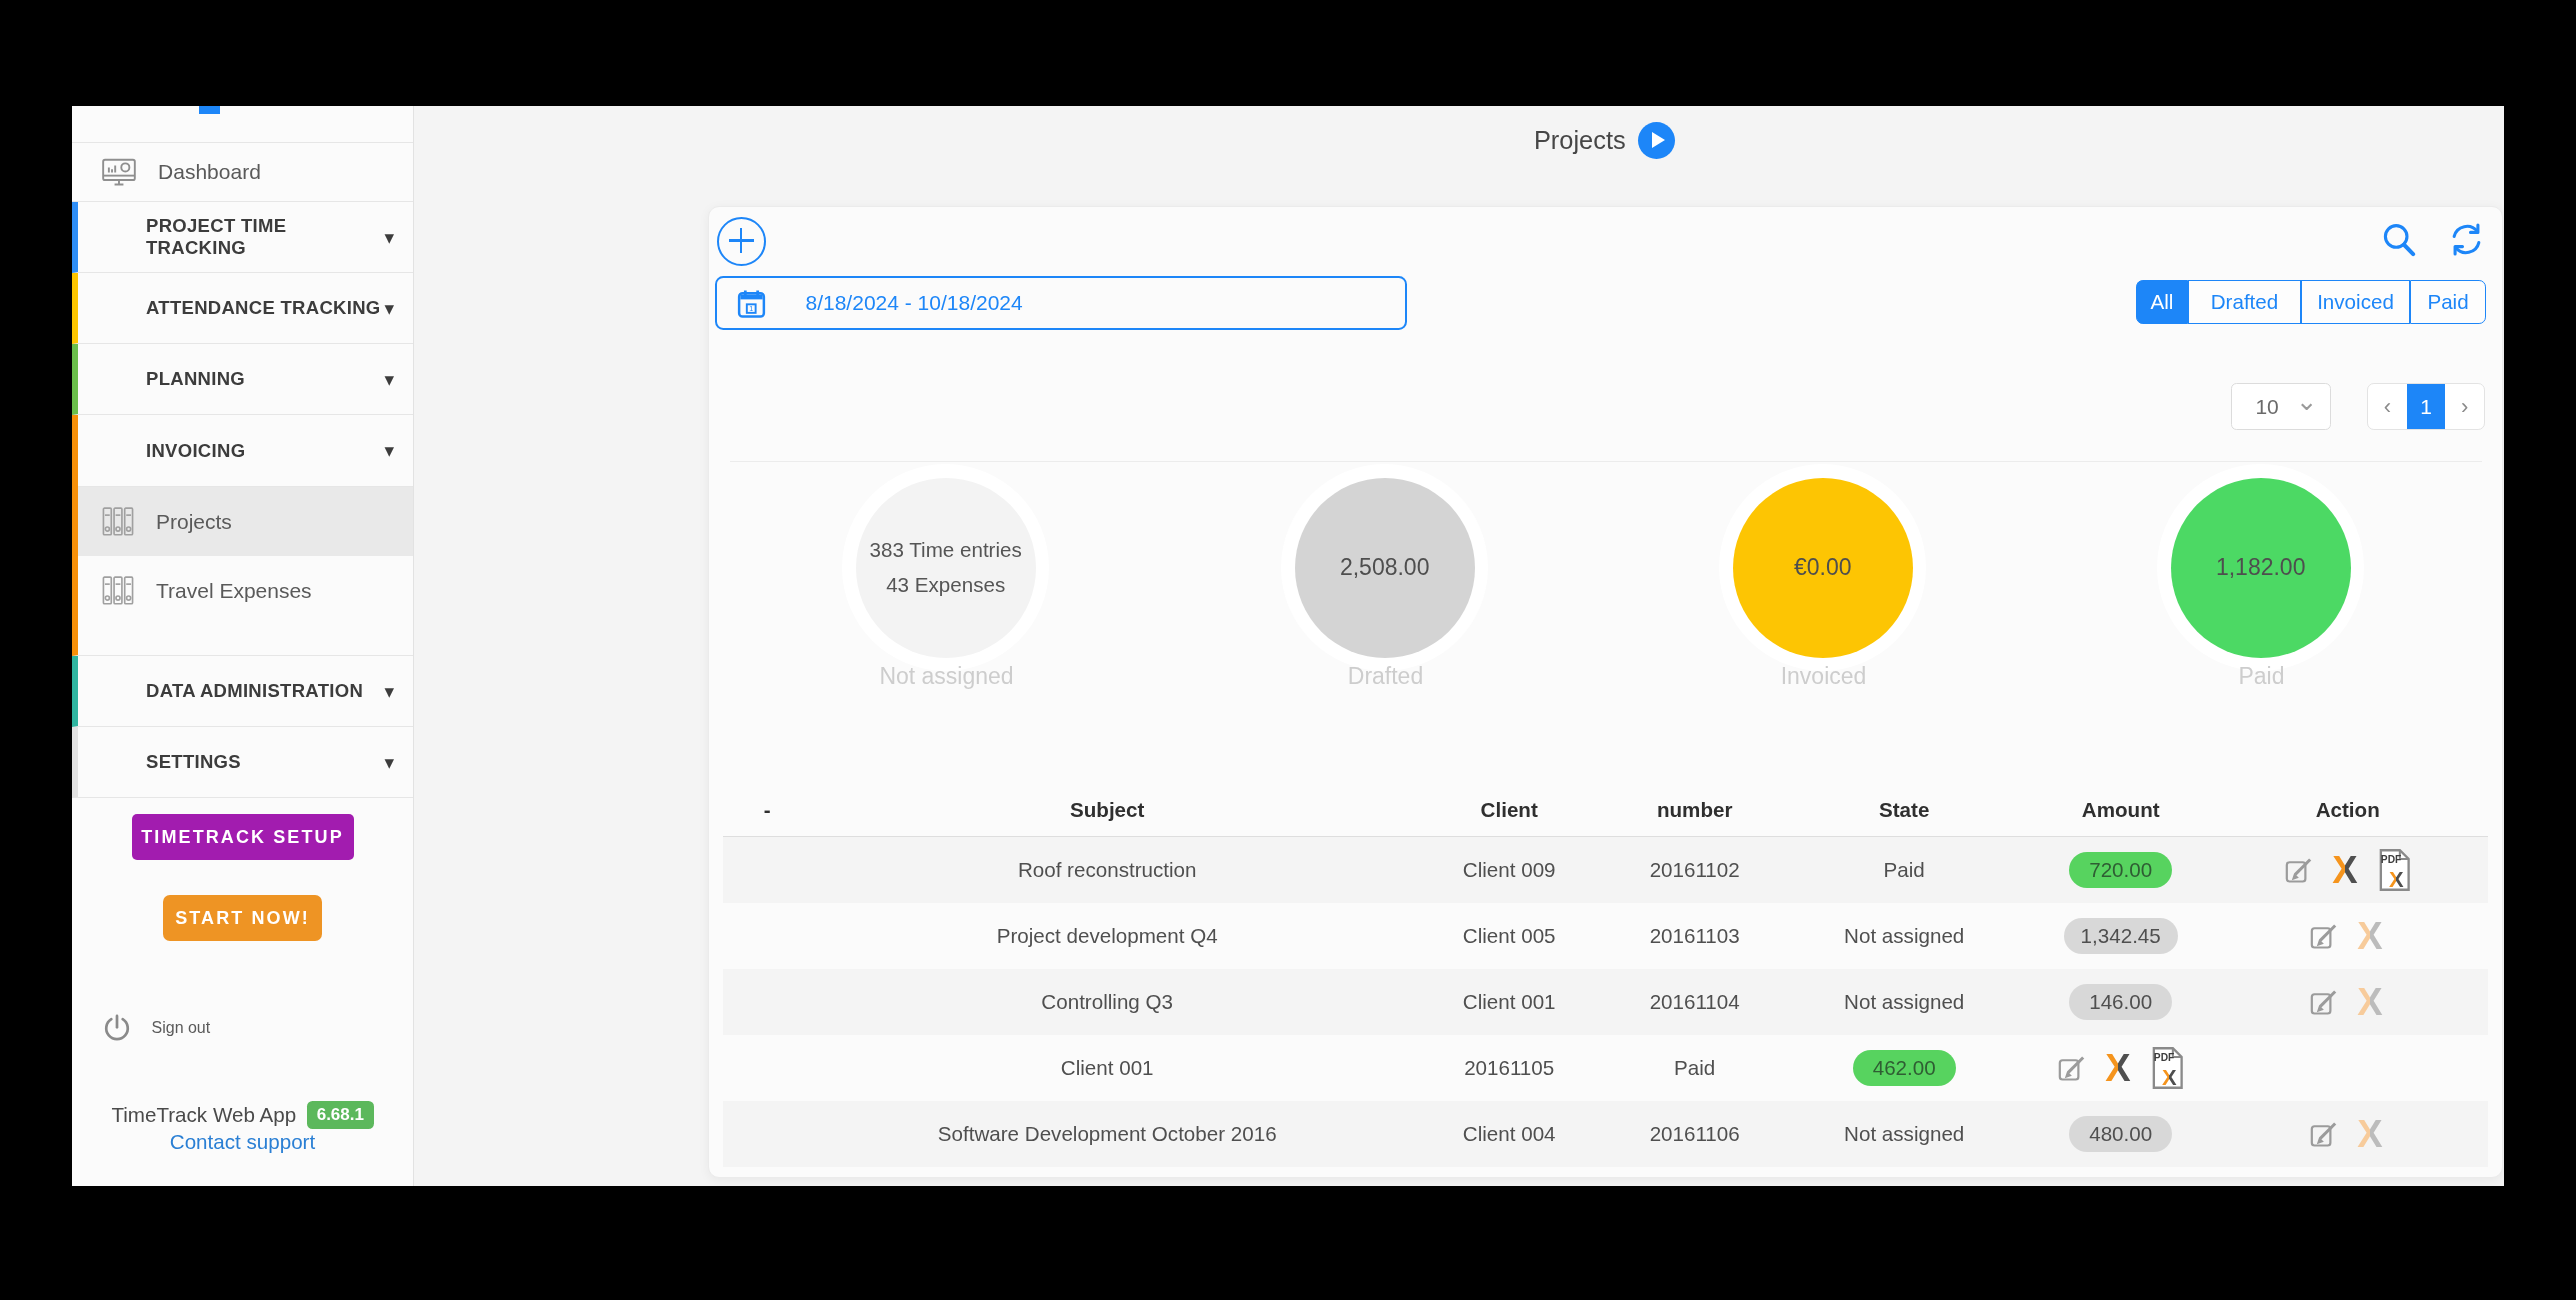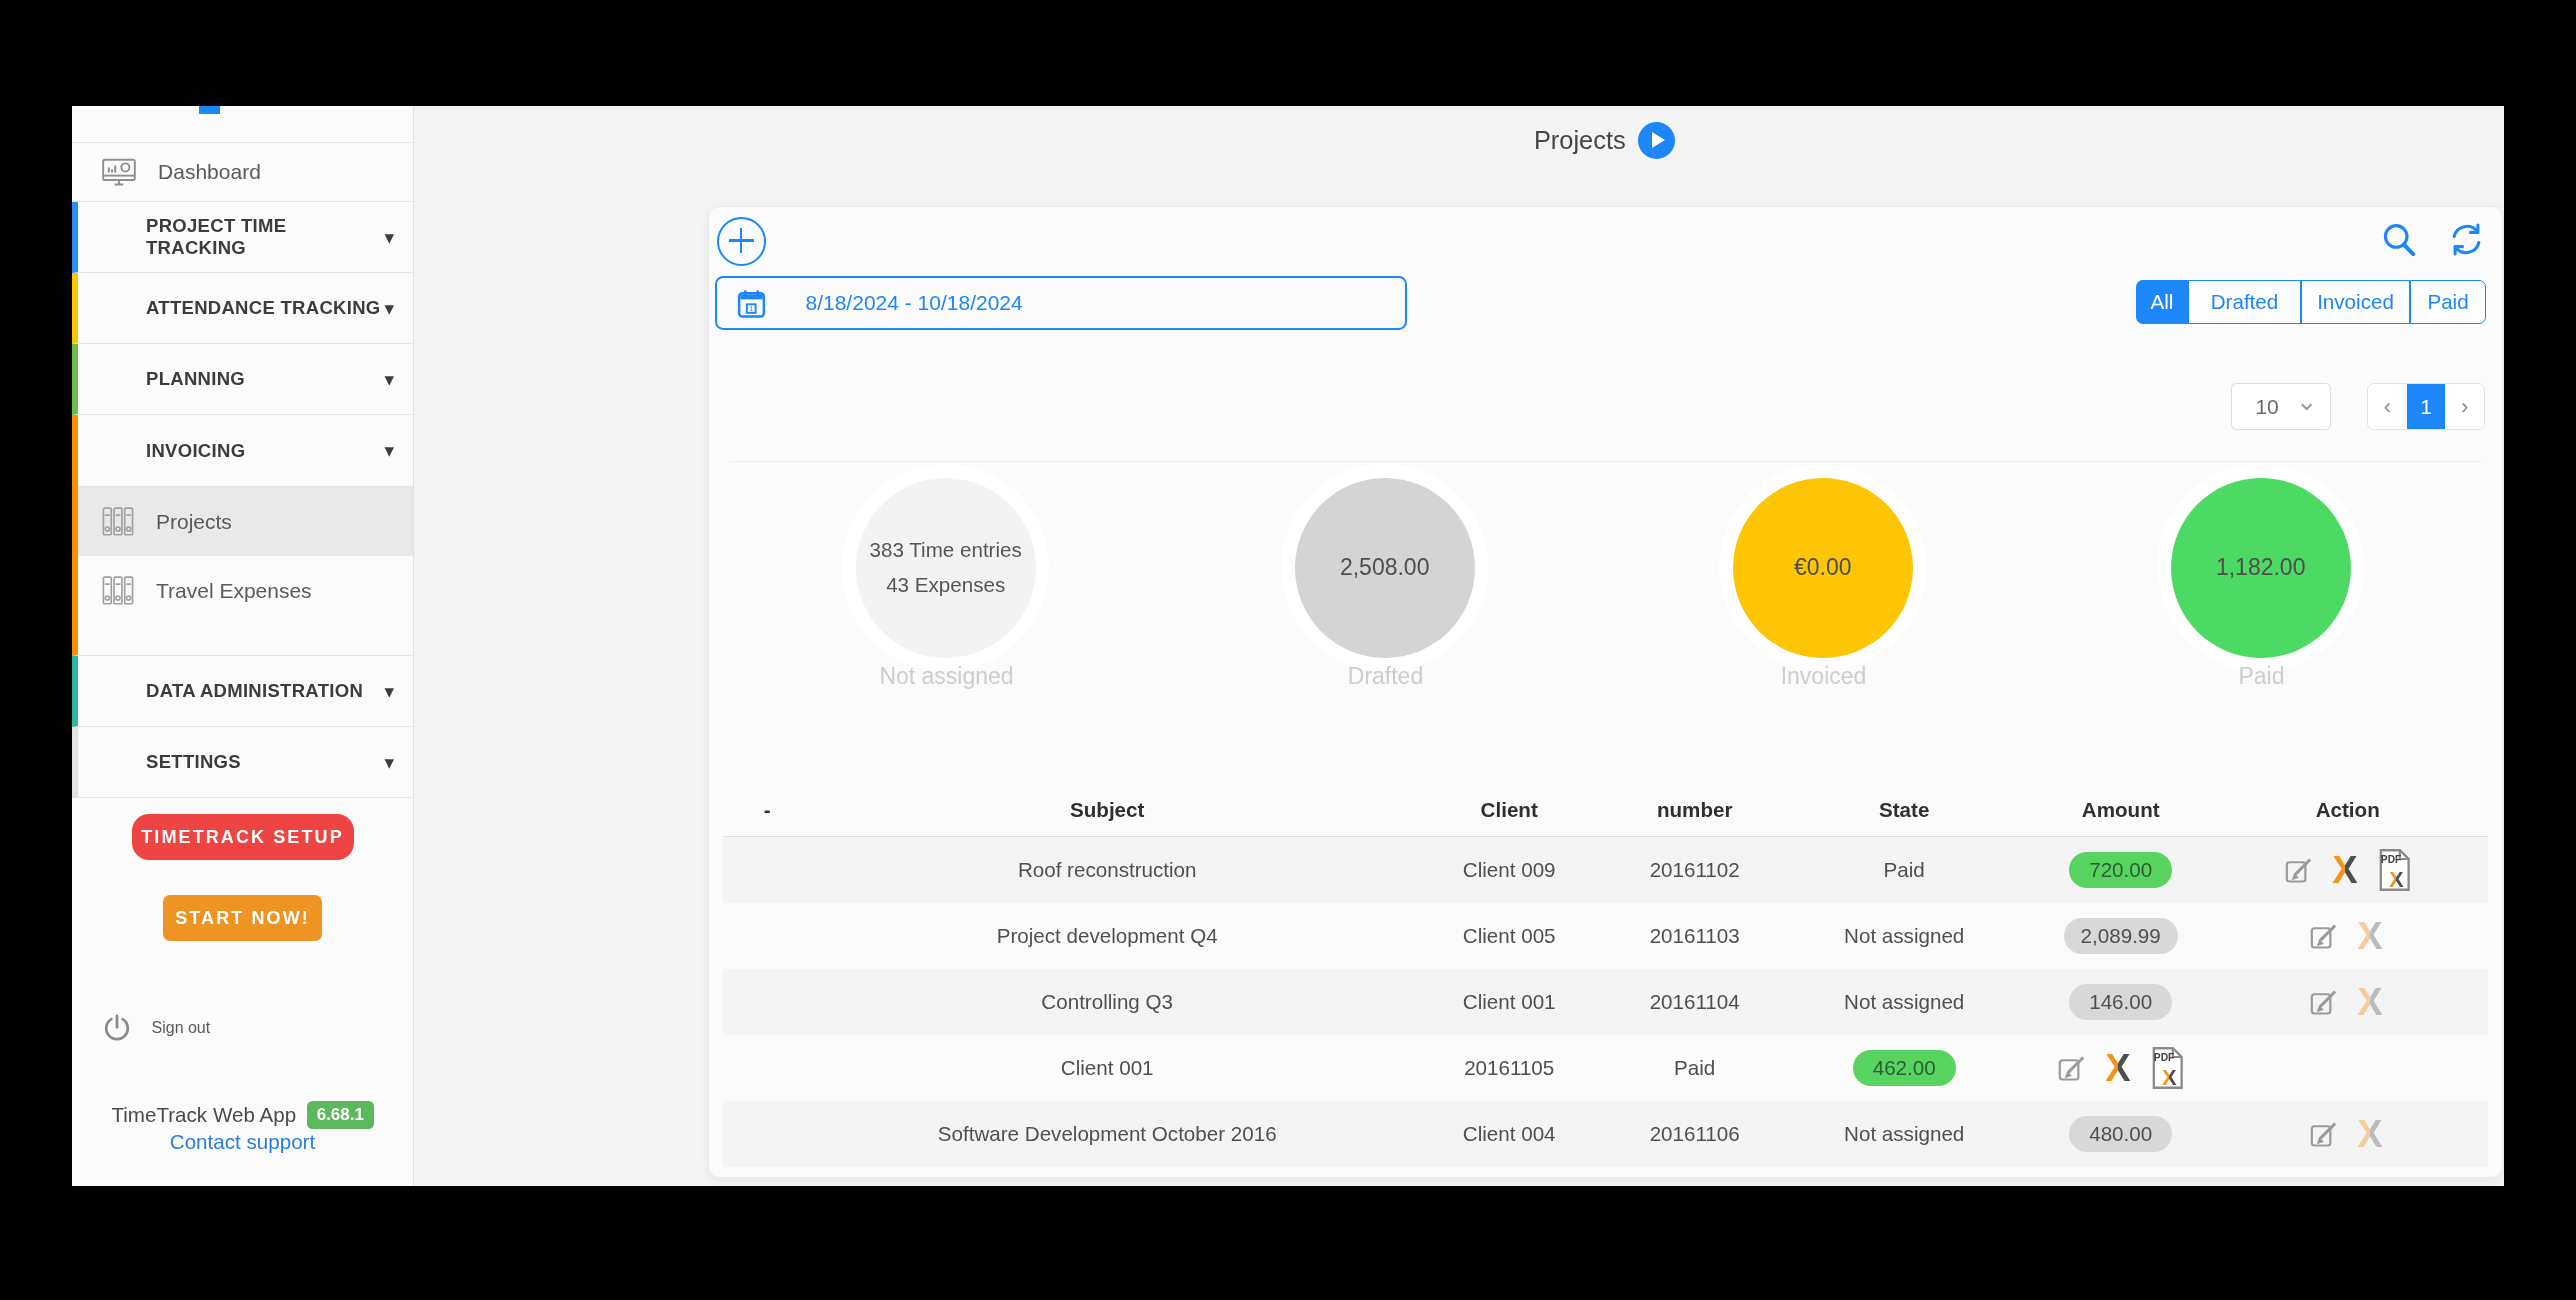--- a/index.html
+++ b/index.html
@@ -21,21 +21,21 @@
   .sb-section .caret, .sb-block .caret{margin-left:auto;margin-right:19px;font-size:19px;color:#3c3c3c;}
   .sb-block{flex:none;border-left:6.2px solid #f79009;border-bottom:0.7px solid #e6e6e6;box-sizing:border-box;
             padding-bottom:30px;}
   .sb-block .head{height:71px;border-bottom:0.7px solid #e6e6e6;display:flex;align-items:center;}
   .sb-block .head .sec-lb{margin-left:68px;font-size:18.5px;font-weight:bold;color:#3c3c3c;letter-spacing:0.3px;}
   .sb-sub{height:69px;display:flex;align-items:center;}
   .sb-sub.sel{background:#e9e9e9;}
   .sb-sub .sb-ic{margin-left:21px;width:38px;height:33px;flex:none;}
   .sb-sub .sb-lb{margin-left:19px;font-size:21px;color:#5a5a5a;}
   .sb-actions{flex:1;display:flex;flex-direction:column;align-items:center;}
-  .btn-setup{margin-top:16px;width:222px;height:46px;border:none;border-radius:17px;background:#ef4444;
+  .btn-setup{margin-top:16px;width:222px;height:46px;border:none;border-radius:5px;background:#a21caf;
              color:#fff;font-weight:bold;font-size:18px;letter-spacing:2.1px;font-family:inherit;}
   .btn-start{margin-top:35px;width:159px;height:46px;border:none;border-radius:6.9px;background:#ee9424;
              color:#fff;font-weight:bold;font-size:18px;letter-spacing:2.1px;font-family:inherit;}
   .signout{margin-top:63px;align-self:flex-start;margin-left:27.5px;display:flex;align-items:center;height:48px;}
   .signout svg{width:34px;height:34px;}
   .signout .sb-lb{margin-left:18px;font-size:16px;color:#5a5a5a;}
   .version-line{margin-top:49px;display:flex;align-items:center;}
   .app-name{font-size:20.6px;color:#4a4a4a;}
   .ver-badge{margin-left:11px;background:#5cb85c;color:#fff;font-weight:bold;font-size:17px;
              padding:4.1px 9.6px;border-radius:5.5px;}
@@ -345,21 +345,21 @@
                 </svg>
           </div>
         </div>
 
         <div class="trow tdata">
           <div><span class="dot" style="background: rgb(251, 59, 48);"></span></div>
           <div>Project development Q4</div>
           <div>Client 005</div>
           <div>20161103</div>
           <div>Not assigned</div>
-          <div><span class="pill gray">2,089.99</span></div>
+          <div><span class="pill gray">1,342.45</span></div>
           <div class="acts">
             <svg class="ic-edit" viewBox="0 0 24 24" fill="none" stroke="#9b9b9b" stroke-width="1.6">
               <rect x="3.5" y="6" width="13.5" height="14" rx="2"></rect>
                   <path d="M9.5 15 L20.5 4" stroke-width="2.2"></path>
                   <path d="M9.2 15.4 l-0.8 2.4 l2.4 -0.8 z" fill="#9b9b9b"></path>
                 </svg>
             <svg class="ic-x" viewBox="0 0 26 26" style="font-size:30px">
               <text x="13" y="22" text-anchor="middle" font-size="26" font-weight="bold" font-family="Liberation Sans" fill="url(#xgf)">X</text>
                 </svg>
           </div>

